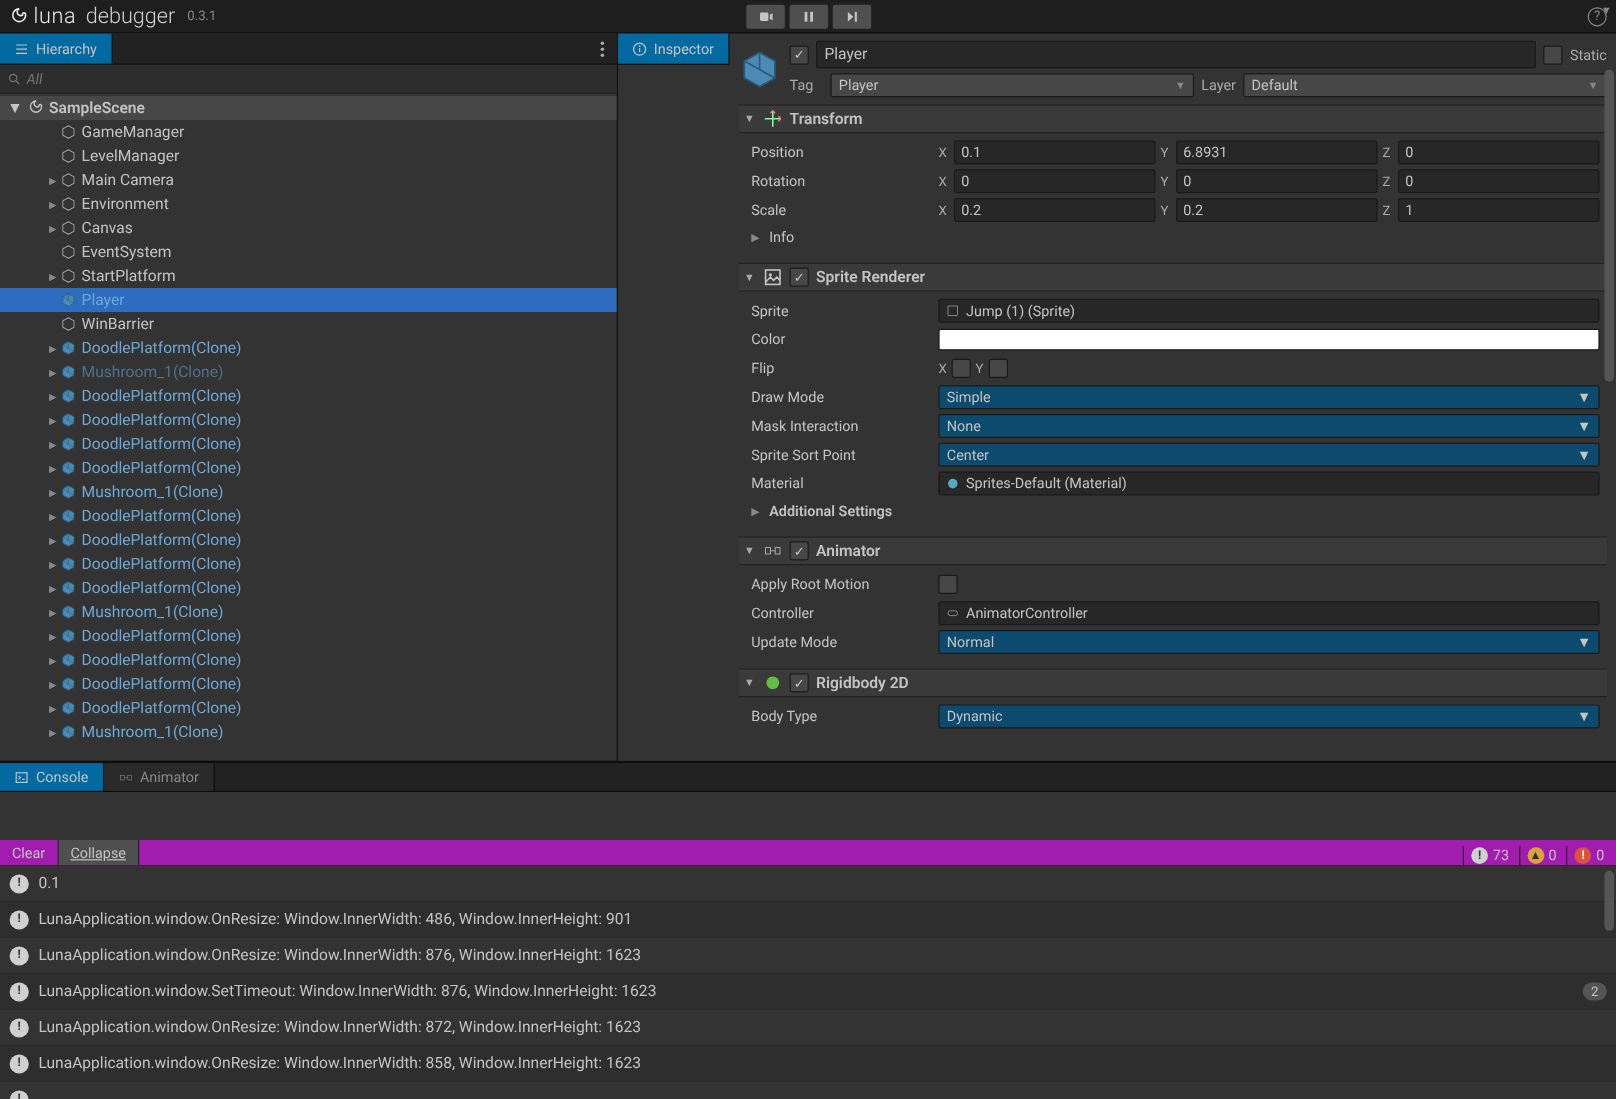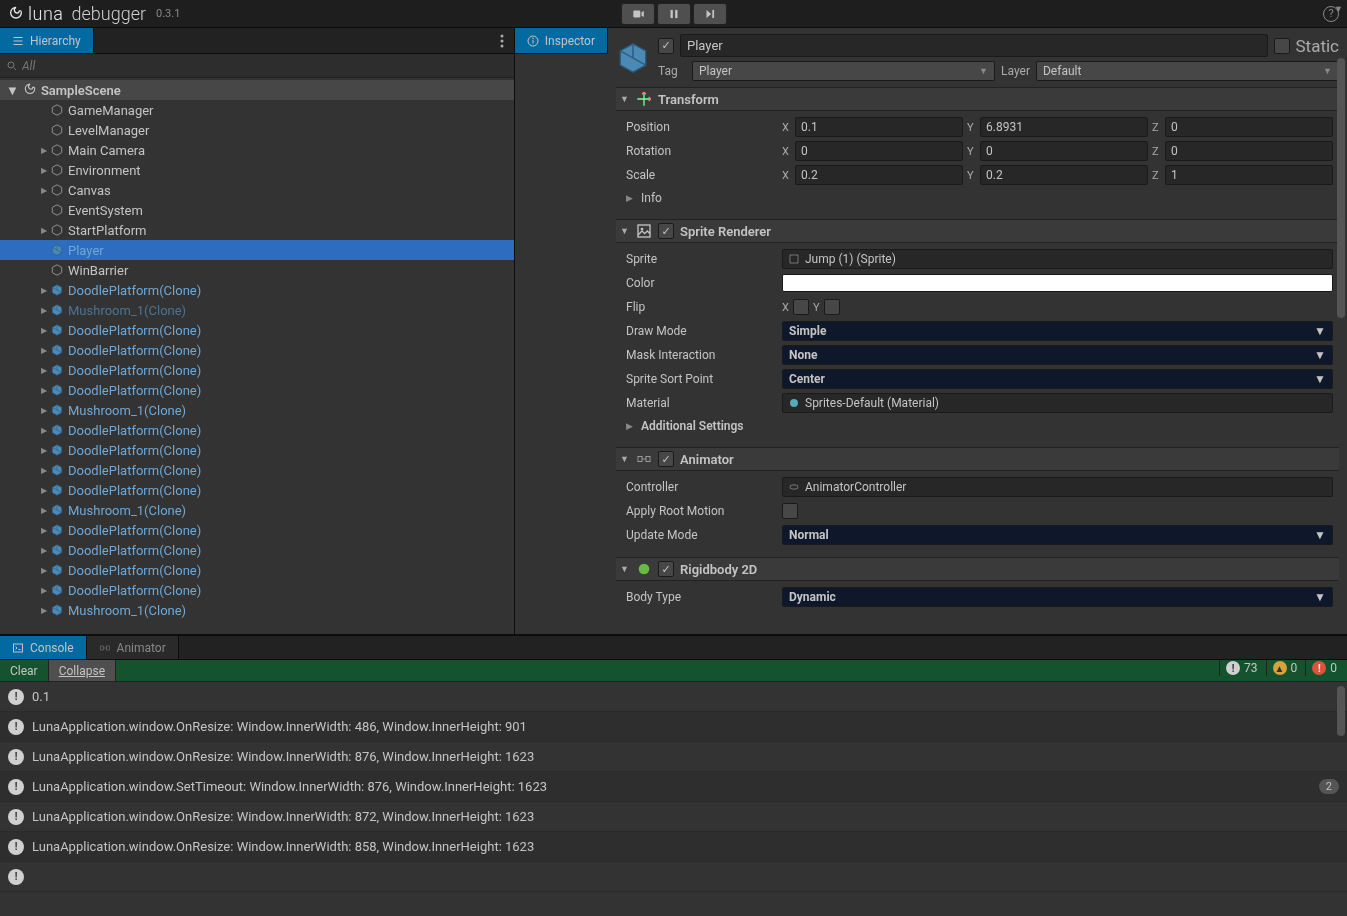--- a/index.html
+++ b/index.html
@@ -48,21 +48,21 @@
 .prefab-dim { color: #5a8cb5; opacity: 0.7; }
 
 
 .inspector { flex: 1; overflow-y: auto; padding: 6px 8px 6px 8px; }
 .insp-scroll { position: absolute; right: 2px; top: 30px; width: 8px; height: 260px; background: #555; border-radius: 4px; }
 .obj-header { display: flex; align-items: center; gap: 8px; margin-bottom: 4px; }
 .obj-icon { width: 34px; height: 34px; }
 .obj-main { flex: 1; display: flex; flex-direction: column; gap: 4px; }
 .obj-name-row { display: flex; align-items: center; gap: 6px; }
 .obj-name-input { flex: 1; background: #272727; border: 1px solid #1a1a1a; padding: 3px 6px; color: #c4c4c4; font-size: 13px; border-radius: 2px; }
-.static-label { font-size: 17px; color: #aaa; }
+.static-label { font-size: 12px; color: #aaa; }
 .obj-tag-row { display: flex; align-items: center; gap: 6px; font-size: 12px; }
 .tag-label { color: #aaa; width: 28px; }
 .layer-label { color: #aaa; }
 .dropdown-sm { flex: 1; background: #474747; border: 1px solid #1a1a1a; padding: 2px 6px; border-radius: 2px; display: flex; align-items: center; justify-content: space-between; cursor: pointer; font-size: 12px; }
 .dropdown-sm .chev { font-size: 9px; color: #888; }
 .checkbox { width: 16px; height: 16px; background: #474747; border: 1px solid #1a1a1a; border-radius: 2px; display: flex; align-items: center; justify-content: center; cursor: pointer; }
 .checkbox.checked::after { content: "✓"; font-size: 11px; color: #c4c4c4; }
 
 
 .component { margin-top: 6px; }
@@ -73,29 +73,29 @@
 .comp-body { padding: 4px 6px 4px 10px; }
 .prop-row { display: flex; align-items: center; height: 24px; gap: 6px; }
 .prop-label { width: 150px; font-size: 12px; color: #c4c4c4; }
 .vec3 { flex: 1; display: flex; gap: 4px; }
 .vec3 .axis { display: flex; align-items: center; gap: 3px; flex: 1; }
 .vec3 .axis-label { font-size: 11px; color: #aaa; width: 10px; }
 .num-input { flex: 1; background: #272727; border: 1px solid #1a1a1a; padding: 2px 5px; color: #c4c4c4; font-size: 12px; border-radius: 2px; }
 .obj-field { flex: 1; background: #272727; border: 1px solid #1a1a1a; padding: 2px 5px; color: #c4c4c4; font-size: 12px; border-radius: 2px; display: flex; align-items: center; gap: 5px; }
 .obj-field .field-icon { width: 12px; height: 12px; }
 .color-field { flex: 1; height: 18px; background: #ffffff; border: 1px solid #1a1a1a; border-radius: 2px; cursor: pointer; }
-.full-dropdown { flex: 1; background: #0f172a; border: 1px solid #1a1a1a; padding: 2px 6px; border-radius: 2px; display: flex; align-items: center; justify-content: space-between; cursor: pointer; font-size: 12px; font-weight: bold; }
+.full-dropdown { flex: 1; background: #0c4a6e; border: 1px solid #1a1a1a; padding: 2px 6px; border-radius: 2px; display: flex; align-items: center; justify-content: space-between; cursor: pointer; font-size: 12px; }
 .flip-group { display: flex; align-items: center; gap: 4px; }
 .sub-toggle { display: flex; align-items: center; gap: 5px; height: 22px; cursor: pointer; font-size: 12px; padding-left: 0; }
 .sub-toggle .arrow { width: 10px; font-size: 9px; color: #888; }
 
 
 .bottom-panel { height: 282px; background: #333333; border-top: 2px solid #0d0d0d; display: flex; flex-direction: column; }
 .bottom-tabs { height: 24px; background: #222222; display: flex; align-items: stretch; border-bottom: 1px solid #0d0d0d; }
-.console-toolbar { height: 22px; background: #14532d; display: flex; align-items: flex-start; border-bottom: 1px solid #222; }
+.console-toolbar { height: 22px; background: #a21caf; display: flex; align-items: flex-end; border-bottom: 1px solid #222; margin-top: 40px; }
 .console-btn { padding: 2px 10px; font-size: 12px; cursor: pointer; color: #c4c4c4; border-right: 1px solid #222; height: 100%; display: flex; align-items: center; }
 .console-btn.active { background: #4f4f4f; text-decoration: underline; }
 .console-counters { margin-left: auto; display: flex; gap: 2px; padding-right: 4px; }
 .counter { display: flex; align-items: center; gap: 4px; padding: 1px 6px; font-size: 12px; border-left: 1px solid #222; }
 .counter-icon { width: 14px; height: 14px; border-radius: 50%; display: flex; align-items: center; justify-content: center; font-size: 10px; font-weight: bold; color: #fff; }
 .ci-info { background: #d0d0d0; color: #333; }
 .ci-warn { background: #d9a23d; color: #333; }
 .ci-error { background: #d9533d; }
 .console-body { flex: 1; overflow-y: auto; position: relative; }
 .console-scroll { position: absolute; right: 2px; top: 4px; width: 8px; height: 50px; background: #555; border-radius: 4px; }
@@ -654,31 +654,31 @@
                 <rect x="3" y="8" width="6" height="8" fill="none" stroke="#c4c4c4"></rect>
                 <rect x="15" y="8" width="6" height="8" fill="none" stroke="#c4c4c4"></rect>
                 <path d="M9 12h6" stroke="#c4c4c4"></path>
               </svg>
             </span>
           <div class="checkbox checked"></div>
           <span class="comp-title">Animator</span>
         </div>
         <div class="comp-body">
           <div class="prop-row">
+              <span class="prop-label">Apply Root Motion</span>
+            <div class="checkbox"></div>
+            </div>
+          <div class="prop-row">
               <span class="prop-label">Controller</span>
             <div class="obj-field">
                 <svg class="field-icon" viewBox="0 0 24 24">
                   <rect x="4" y="8" width="16" height="8" rx="4" fill="none" stroke="#c4c4c4"></rect>
                 </svg>
                 <span>AnimatorController</span>
               </div>
-            </div>
-          <div class="prop-row">
-              <span class="prop-label">Apply Root Motion</span>
-            <div class="checkbox"></div>
             </div>
           <div class="prop-row">
               <span class="prop-label">Update Mode</span>
             <div class="full-dropdown">
                 <span>Normal</span>
                 <span class="chev">▼</span>
               </div>
             </div>
         </div>
       </div>

